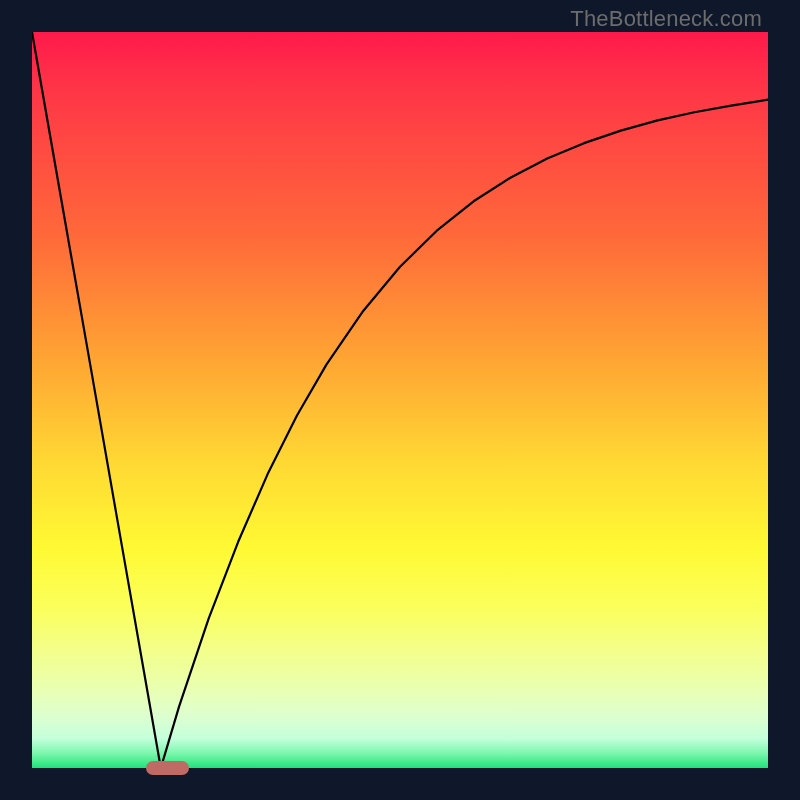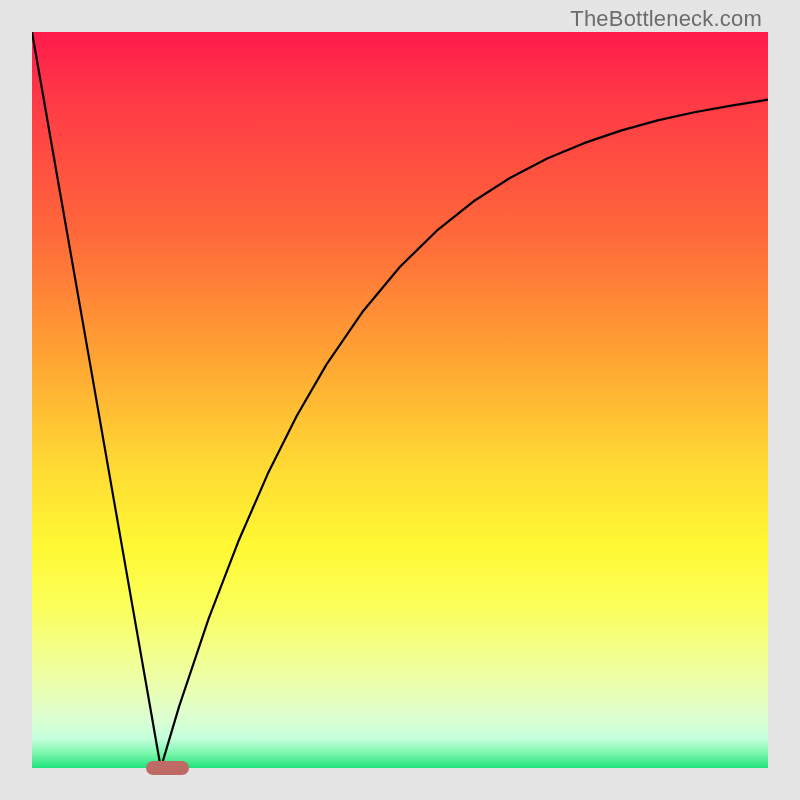--- a/index.html
+++ b/index.html
@@ -8,21 +8,21 @@
     width: 800px;
     height: 800px;
     overflow: hidden;
     font-family: Arial, Helvetica, sans-serif;
     background: #000;
   }
   .frame {
     position: relative;
     width: 800px;
     height: 800px;
-    background: #e5e5e5;
+    background: #0f172a;
     box-sizing: border-box;
   }
   .plot-area {
     position: absolute;
     left: 32px;
     top: 32px;
     width: 736px;
     height: 736px;
     background: linear-gradient(to bottom,
       #ff1a4b 0%,

